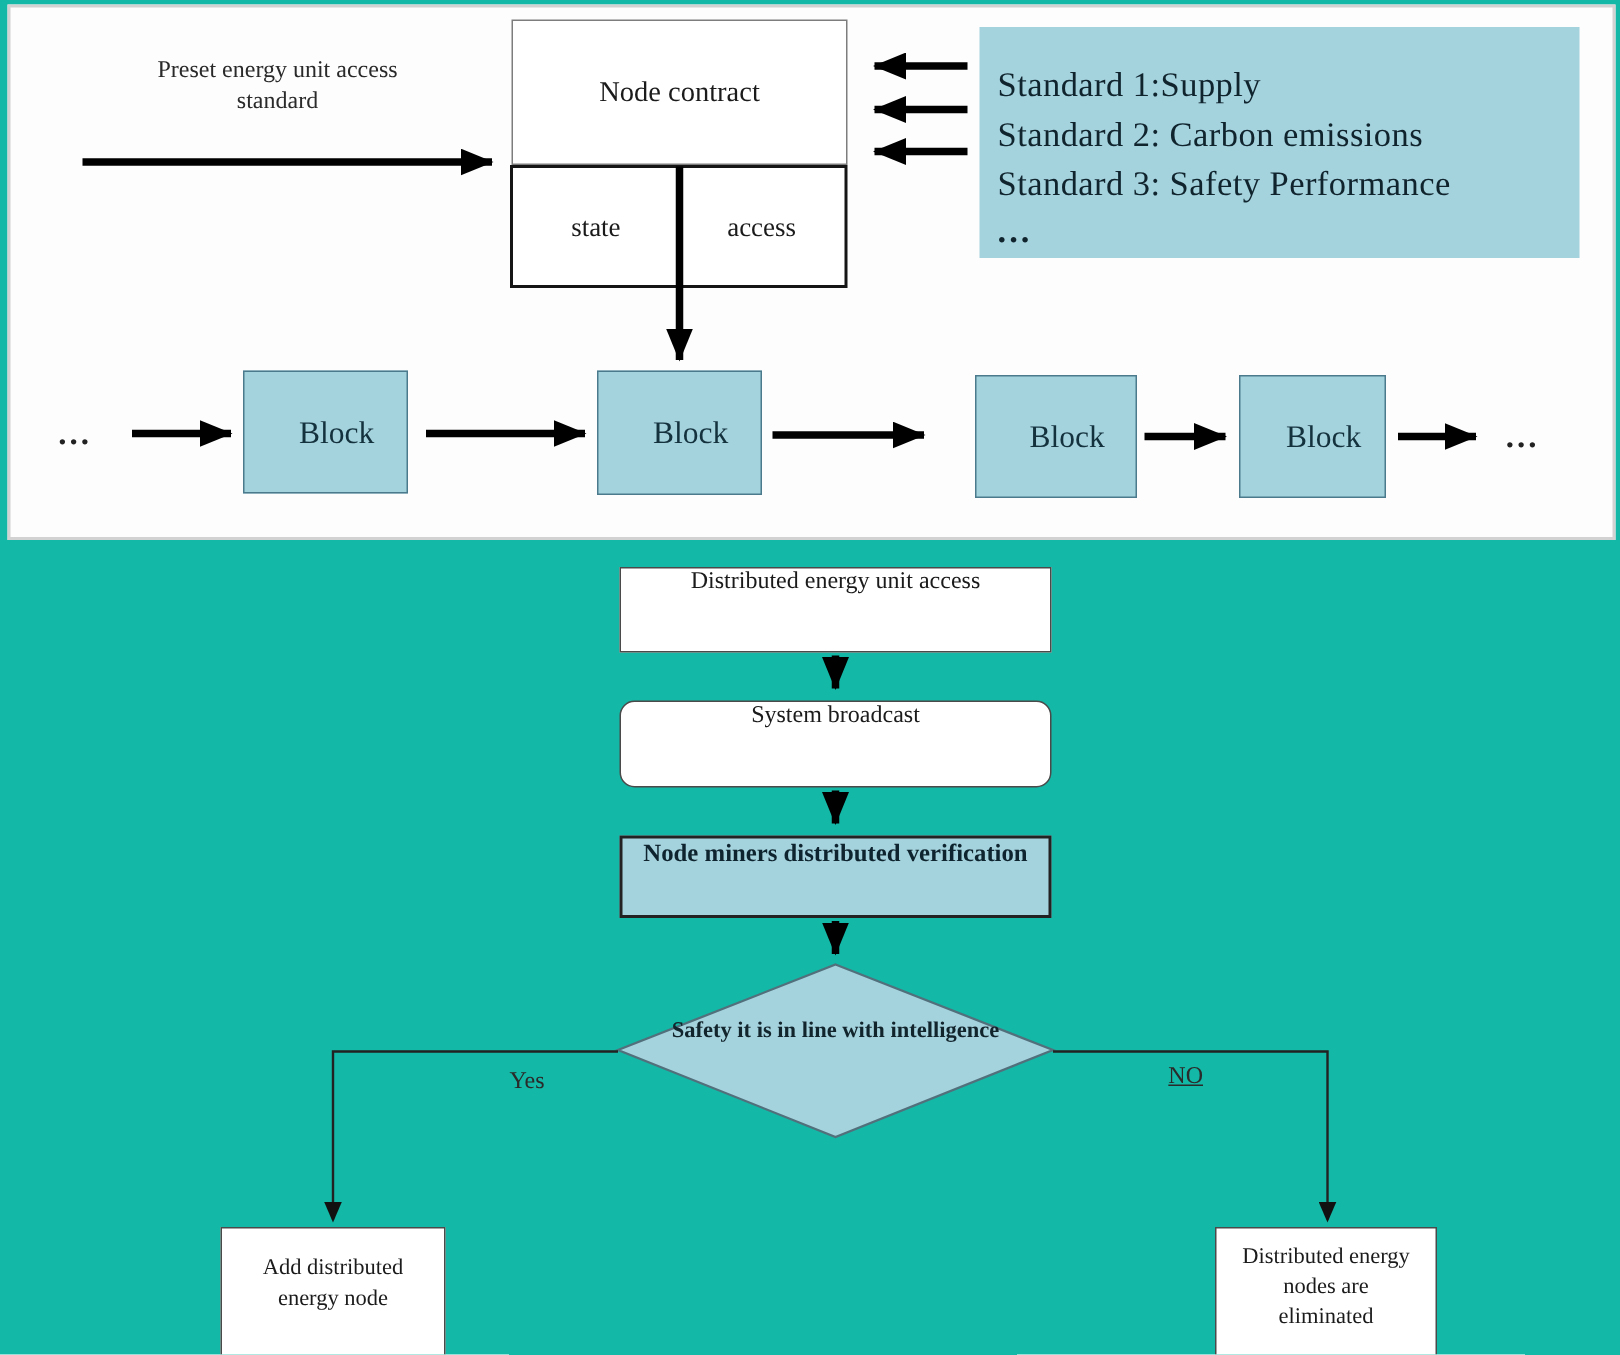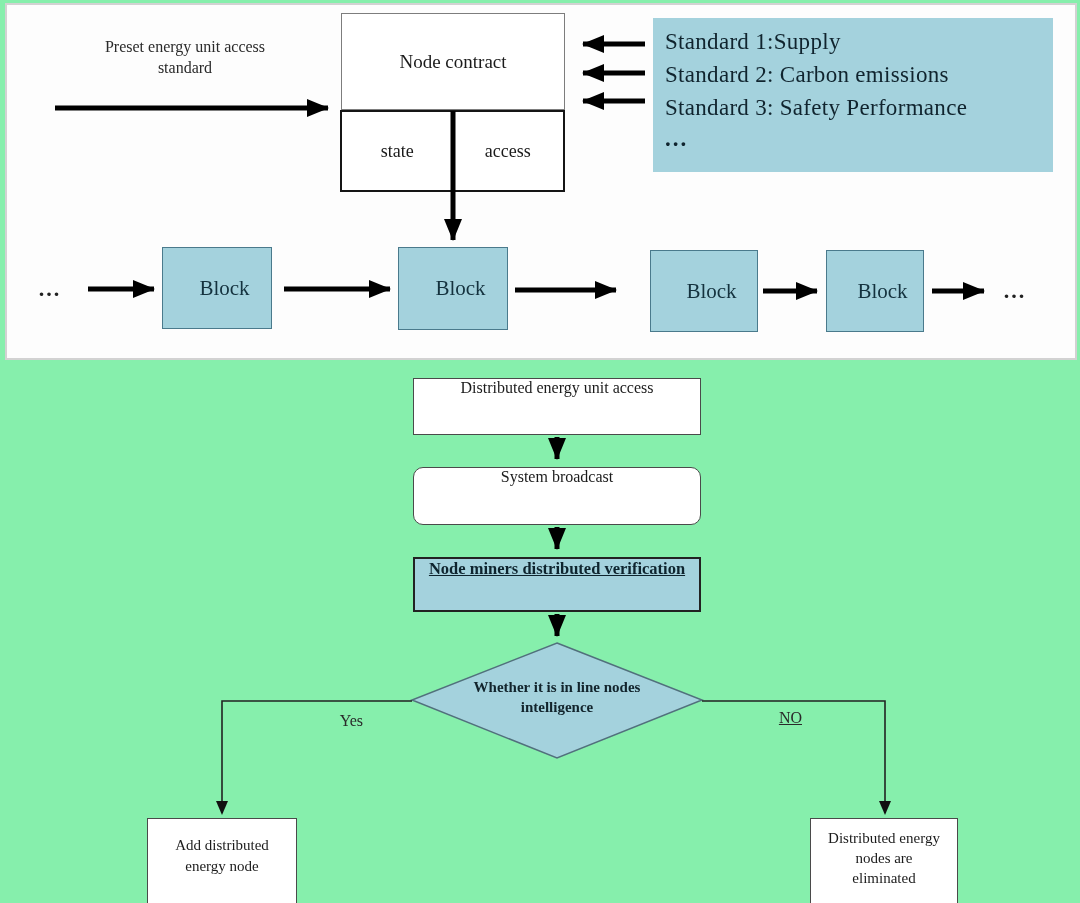--- a/index.html
+++ b/index.html
@@ -1,17 +1,17 @@
 <!DOCTYPE html>
 <html><head>
 <meta charset="utf-8">
 <style>
   html,body{margin:0;padding:0;background:#ffffff;}
   .canvas{
-    position:relative;width:1080px;height:903px;background:#86efac;
+    position:relative;width:1080px;height:903px;background:#14b8a6;
     overflow:hidden;
     font-family:"Liberation Serif","DejaVu Serif",serif;
     color:#1b1b1b;
   }
   .abs{position:absolute;box-sizing:border-box;}
   
   .panel{z-index:0;}
   .svg-under{z-index:1;}
   .node{z-index:2;}
   .svg-arrows{z-index:3;pointer-events:none;}
@@ -34,21 +34,21 @@
   .sv-box{
     left:340px;top:110px;width:225px;height:82px;
     border:2px solid #151515;background:#ffffff;
     display:flex;flex-direction:row;
     font-size:18px;
   }
   .sv-cell{flex:1;display:flex;align-items:center;justify-content:center;text-align:right;}
   .standards-box{
     left:653px;top:18px;width:400px;height:154px;
     background:#a4d2dd;color:#10242e;
-    padding:7px 6px 0 12px;
+    padding:22px 6px 0 12px;
     font-size:23px;line-height:33px;letter-spacing:0.3px;
   }
   .standards-ellipsis{font-weight:bold;letter-spacing:2px;line-height:30px;}
   
   .chain-ellipsis{
     width:44px;font-size:22px;font-weight:bold;letter-spacing:2px;
     text-align:center;color:#222;
   }
   .ce-left{left:28px;top:276px;}
   .ce-right{left:993px;top:278px;}
@@ -66,21 +66,21 @@
   .flowbox{
     border:1.6px solid #4a4a4a;background:#ffffff;
     display:flex;align-items:flex-start;justify-content:center;
     text-align:center;font-size:16px;
   }
   .f1{left:413px;top:378px;width:288px;height:57px;}
   .f2{left:413px;top:467px;width:288px;height:58px;border-radius:10px;}
   .f3{
     left:413px;top:557px;width:288px;height:55px;
     background:#a4d2dd;border:2px solid #222222;
-    font-weight:bold;font-size:16.5px;color:#0e242e;text-decoration:underline;
+    font-weight:bold;font-size:16.5px;color:#0e242e;
   }
   .diamond-label{
     left:447px;top:677px;width:220px;
     text-align:center;font-weight:bold;font-size:15px;line-height:20px;
     color:#12242c;
   }
   .branch-label{font-size:16px;color:#2a2a2a;text-align:right;width:60px;}
   .yes-label{left:303px;top:712px;}
   .no-label{left:742px;top:709px;text-decoration:underline;}
   .endbox{
@@ -146,21 +146,21 @@
   <div class="abs flowbox f1 node">
     <span>Distributed energy unit access</span>
   </div>
   <div class="abs flowbox f2 node">
     <span>System broadcast</span>
   </div>
   <div class="abs flowbox f3 node">
     <span>Node miners distributed verification</span>
   </div>
 
-  <div class="abs diamond-label above">Whether it is in line nodes intelligence</div>
+  <div class="abs diamond-label above">Safety it is in line with intelligence</div>
 
   <div class="abs branch-label yes-label node">Yes</div>
   <div class="abs branch-label no-label node">NO</div>
 
   <div class="abs endbox endbox-left node">
     <span>Add distributed energy node</span>
   </div>
   <div class="abs endbox endbox-right node">
     <span>Distributed energy nodes are eliminated</span>
   </div>

